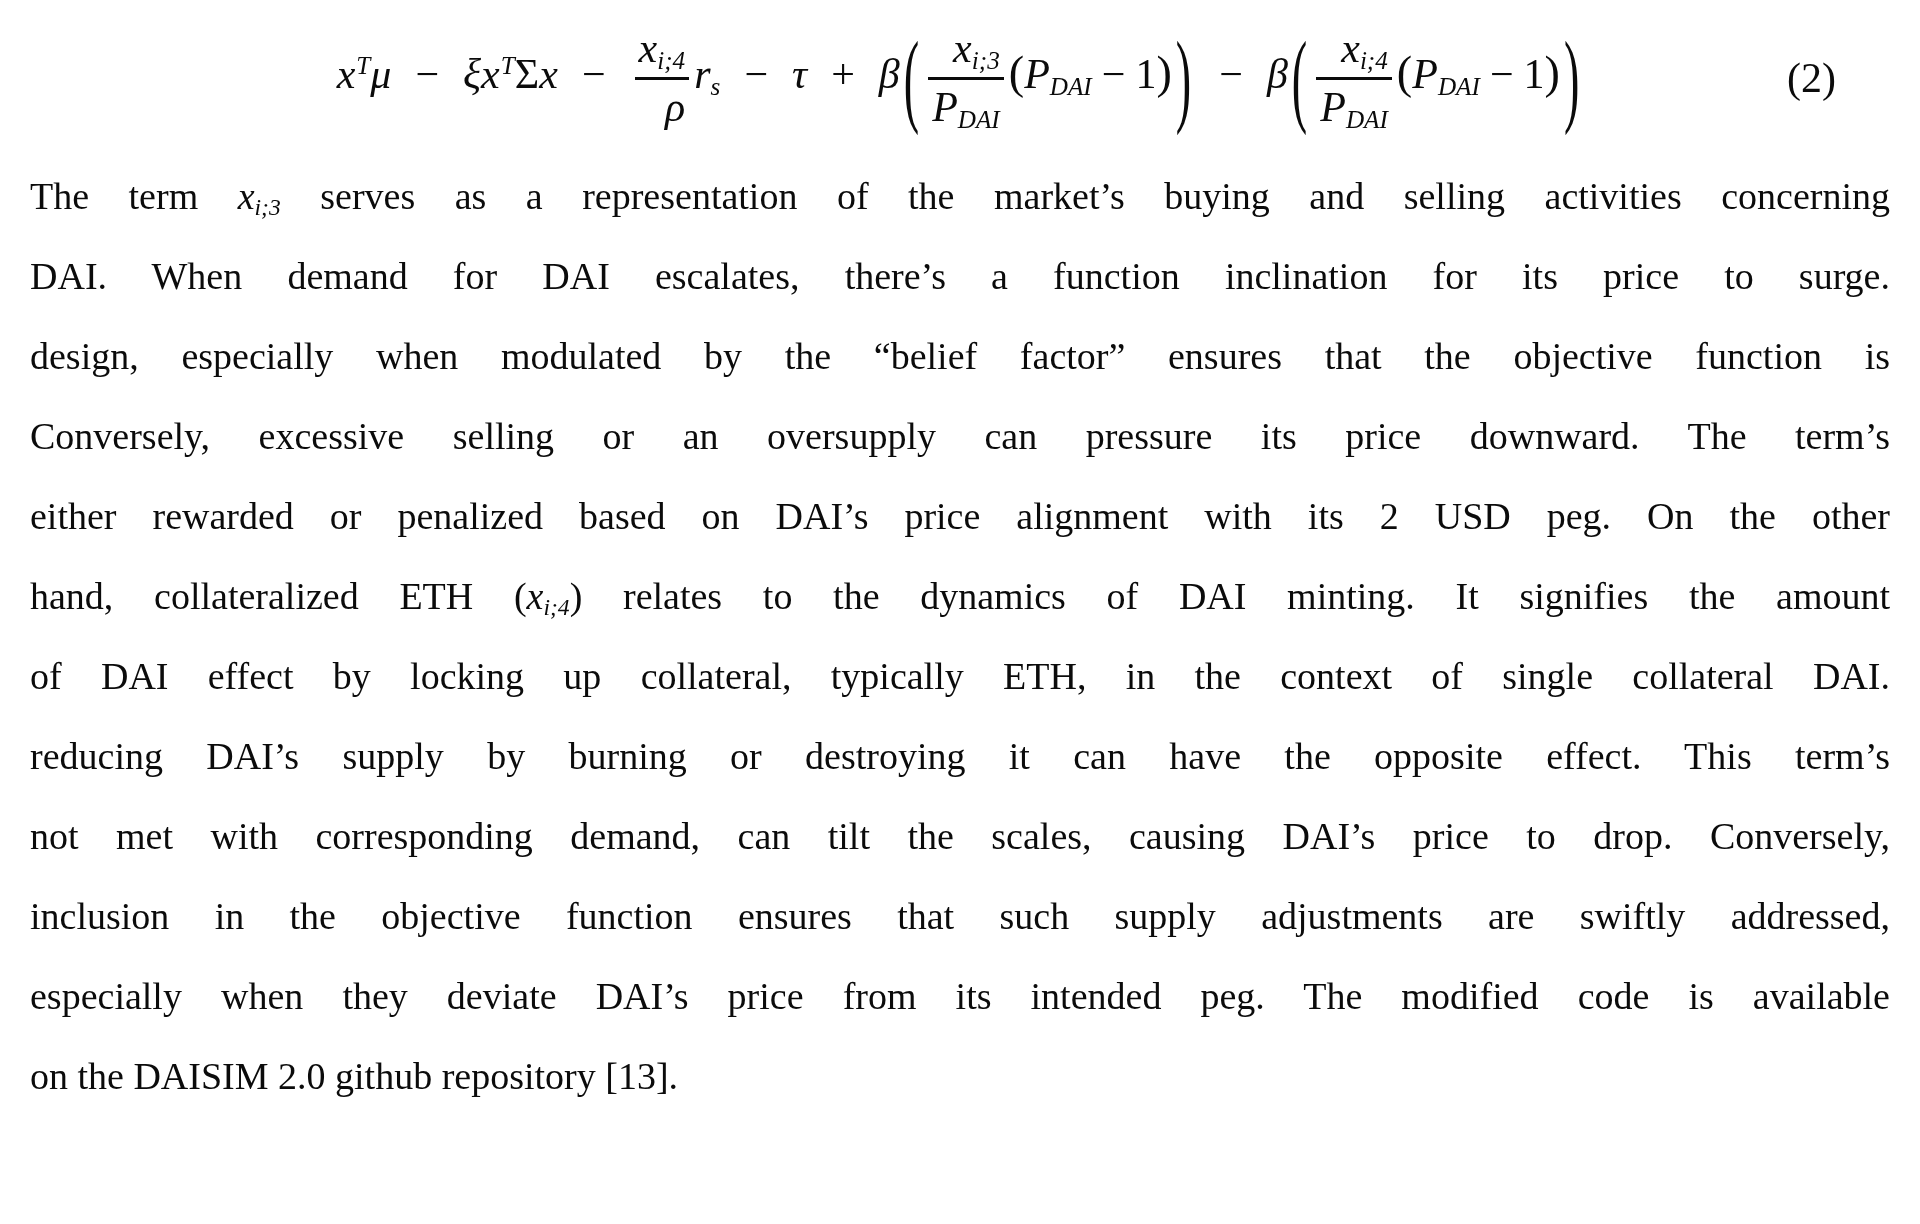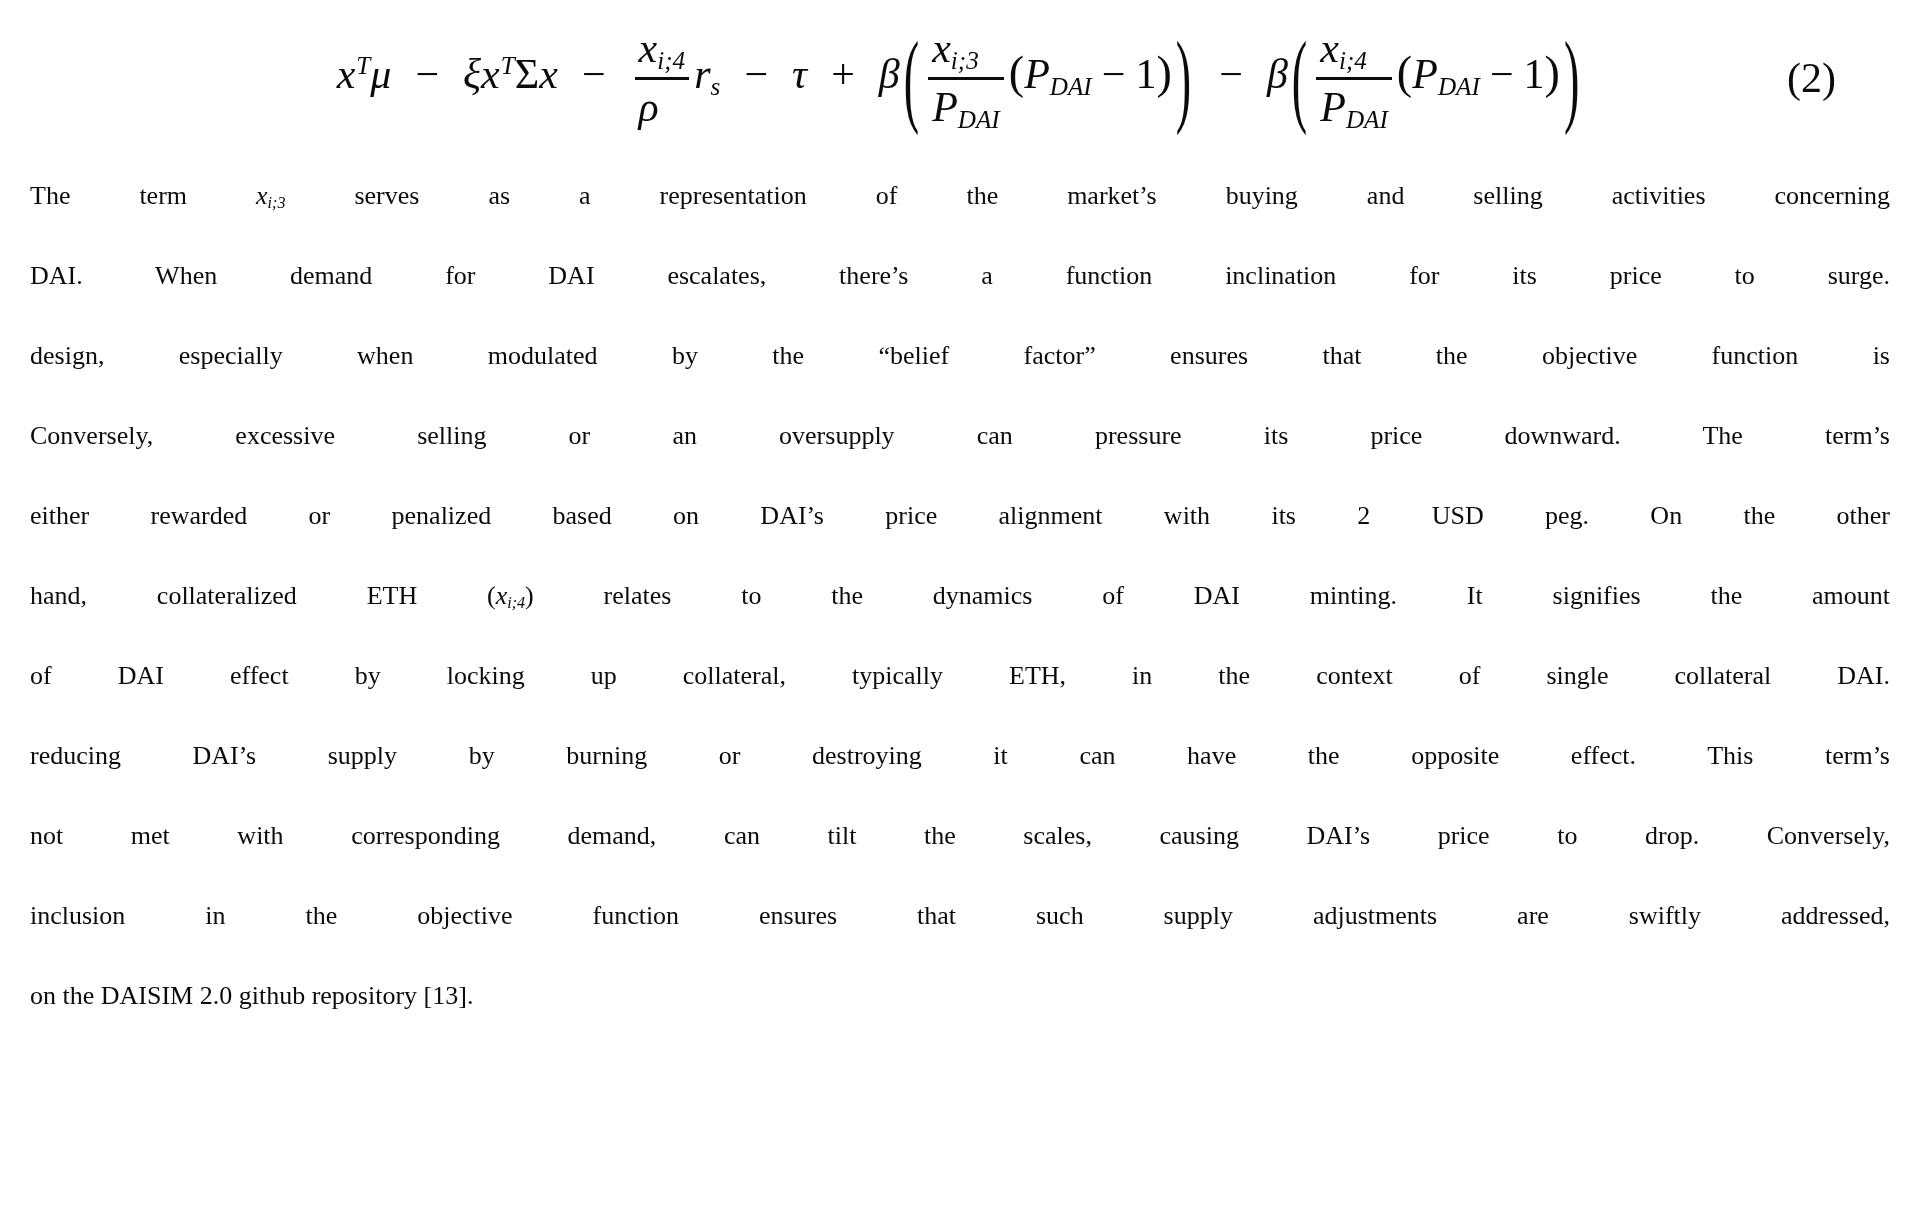--- a/index.html
+++ b/index.html
@@ -13,30 +13,30 @@
     position:relative;height:156px;
     display:flex;align-items:center;justify-content:center;
     font-size:42px;
   }
   .eq-body{display:inline-block;white-space:nowrap;}
   .mi{font-style:italic;}
   .mo{display:inline-block;margin:0 24px;}
   .mo-sm{display:inline-block;margin:0 10px;}
   sup.msup{font-size:0.6em;font-style:italic;vertical-align:0.55em;line-height:0;margin-left:1px;}
   sub.msub{font-size:0.6em;font-style:italic;vertical-align:-0.28em;line-height:0;}
-  .frac{display:inline-block;vertical-align:middle;text-align:left;margin:16px 5px;}
+  .frac{display:inline-block;vertical-align:middle;text-align:right;margin:16px 5px;}
   .fnum,.fden{display:block;line-height:1.08;padding:0 4px;}
   .fbar{display:block;height:3px;background:#0b0b0b;margin:5px 0;}
   .bigp{display:inline-block;vertical-align:middle;font-size:1.1em;transform:scaleY(2.25);margin:0 4px;}
   .ip{font-size:1.1em;}
   .eq-number{position:absolute;right:84px;top:50%;transform:translateY(-50%);font-size:42px;}
   
   .para{padding:0 30px;}
   .pline{
-    font-size:26px;height:80px;line-height:80px;
+    font-size:38px;height:80px;line-height:80px;
     text-align:justify;text-align-last:justify;
     white-space:nowrap;overflow:hidden;
   }
   .pline.last{text-align-last:left;}
   .imath{font-style:italic;}
   .pline sub{font-size:0.62em;font-style:italic;line-height:0;vertical-align:-0.25em;}
 </style>
 </head>
 <body>
 
@@ -49,14 +49,15 @@
     <div class="pline">The term <span class="imath">x<sub>i;3</sub></span> serves as a representation of the market’s buying and selling activities concerning</div>
     <div class="pline">DAI. When demand for DAI escalates, there’s a function inclination for its price to surge.</div>
     <div class="pline">design, especially when modulated by the “belief factor” ensures that the objective function is</div>
     <div class="pline">Conversely, excessive selling or an oversupply can pressure its price downward. The term’s</div>
     <div class="pline">either rewarded or penalized based on DAI’s price alignment with its 2 USD peg. On the other</div>
     <div class="pline">hand, collateralized ETH (<span class="imath">x<sub>i;4</sub></span>) relates to the dynamics of DAI minting. It signifies the amount</div>
     <div class="pline">of DAI effect by locking up collateral, typically ETH, in the context of single collateral DAI.</div>
     <div class="pline">reducing DAI’s supply by burning or destroying it can have the opposite effect. This term’s</div>
     <div class="pline">not met with corresponding demand, can tilt the scales, causing DAI’s price to drop. Conversely,</div>
     <div class="pline">inclusion in the objective function ensures that such supply adjustments are swiftly addressed,</div>
+    <div class="pline">especially when they deviate DAI’s price from its intended peg. The modified code is available</div>
     <div class="pline last">on the DAISIM 2.0 github repository [13].</div>
   </div>
 
 </body></html>

